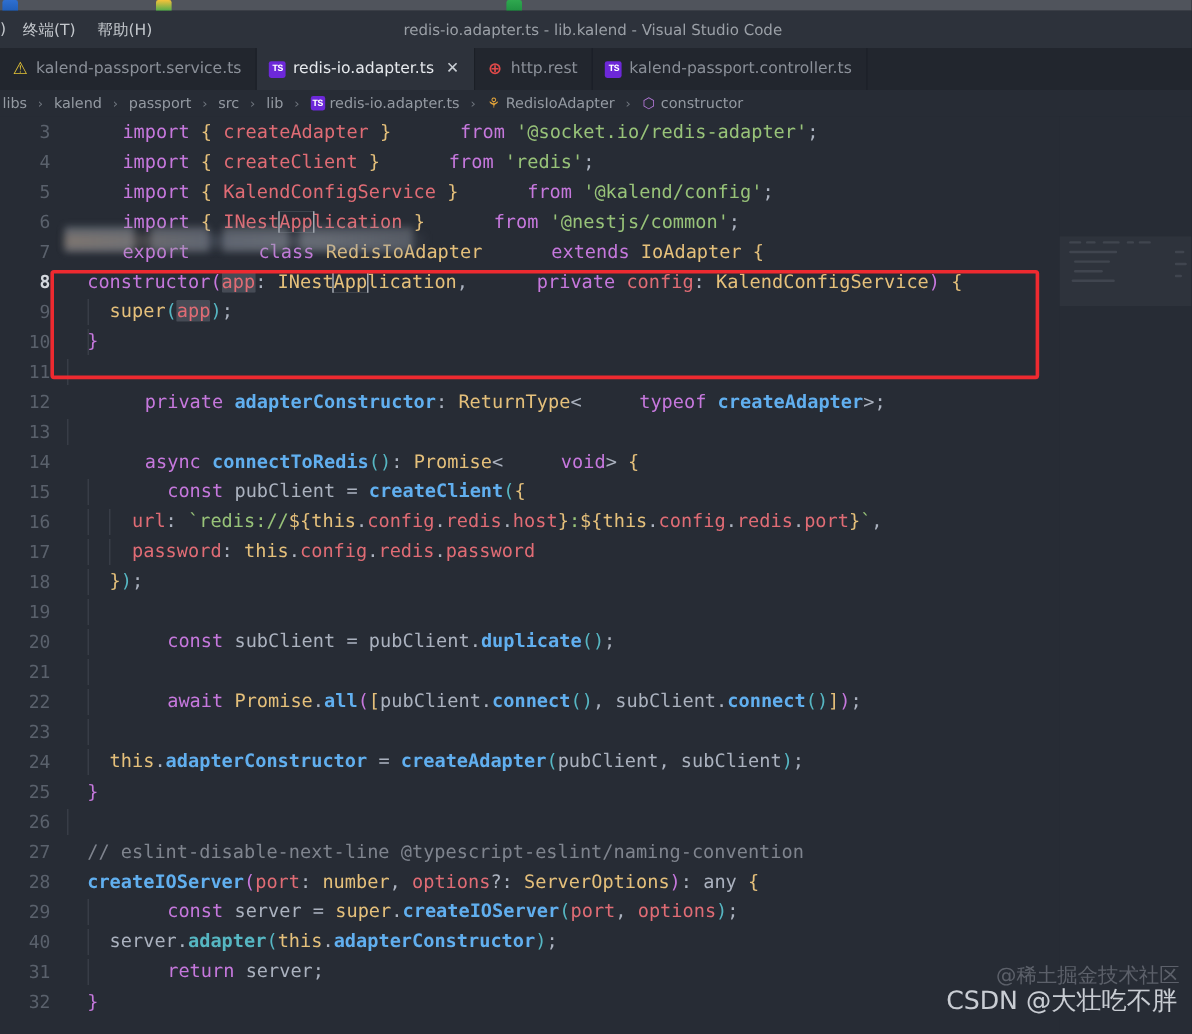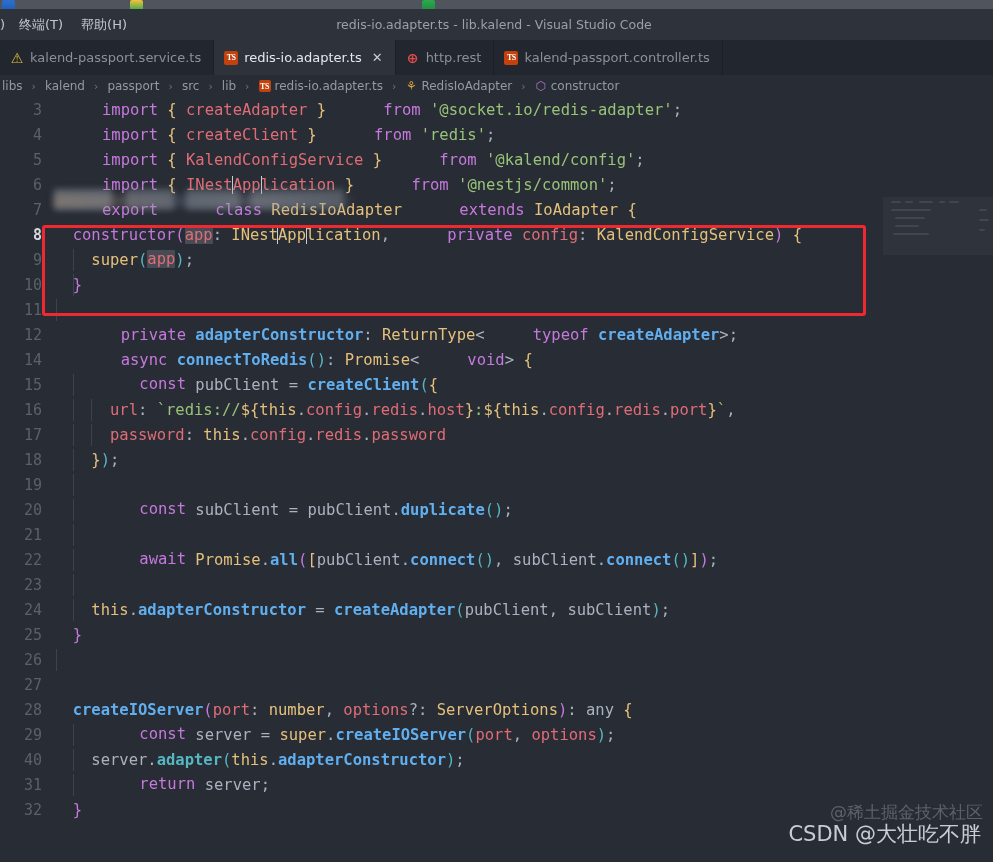--- a/index.html
+++ b/index.html
@@ -112,23 +112,23 @@
     width: 14px; height: 14px;
     flex: 0 0 auto;
     display: flex;
     align-items: center;
     justify-content: center;
     font-size: 8px;
     font-weight: bold;
     border-radius: 2px;
   }
   .icon-ts {
-    background: #c2410c;
+    background: #6d28d9;
     color: #fff;
-    font-family: Liberation Serif, serif;
+    font-family: Liberation Mono, monospace;
     letter-spacing: -0.5px;
   }
   .icon-warn {
     color: #e2c237;
     font-size: 14px;
     background: none;
   }
   .icon-globe {
     color: #e14a4a;
     font-size: 14px;
@@ -456,20 +456,24 @@
       <div class="line">
         <span class="ln">11</span>
         <span class="code"><span class="indent-guide" style="margin-left:2px;"></span></span>
       </div>
 
       <div class="line">
         <span class="ln">12</span>
         <span class="code"><span class="t-plain">  </span><span class="t-kw">private</span><span class="t-plain"> </span><span class="t-fn">adapterConstructor</span><span class="t-punc">: </span><span class="t-type">ReturnType</span><span class="t-punc">&lt;</span><span class="t-kw">typeof</span><span class="t-plain"> </span><span class="t-fn">createAdapter</span><span class="t-punc">&gt;;</span></span>
       </div>
 
+      <div class="line">
+        <span class="ln">13</span>
+        <span class="code"><span class="indent-guide" style="margin-left:2px;"></span></span>
+      </div>
 
       <div class="line">
         <span class="ln">14</span>
         <span class="code"><span class="t-plain">  </span><span class="t-kw">async</span><span class="t-plain"> </span><span class="t-fn">connectToRedis</span><span class="t-cyan">()</span><span class="t-punc">: </span><span class="t-type">Promise</span><span class="t-punc">&lt;</span><span class="t-kw">void</span><span class="t-punc">&gt;</span><span class="t-plain"> </span><span class="t-brace-y">{</span></span>
       </div>
 
       <div class="line">
         <span class="ln">15</span>
         <span class="code"><span class="t-plain">  </span><span class="indent-guide"></span><span class="t-plain">  </span><span class="t-kw">const</span><span class="t-plain"> </span><span class="t-var" style="color:#abb2bf;">pubClient</span><span class="t-plain"> </span><span class="t-punc">=</span><span class="t-plain"> </span><span class="t-fn">createClient</span><span class="t-cyan">(</span><span class="t-brace-y">{</span></span>
       </div>
@@ -524,21 +528,21 @@
         <span class="code"><span class="t-plain">  </span><span class="t-brace-y" style="color:#c678dd;">}</span></span>
       </div>
 
       <div class="line">
         <span class="ln">26</span>
         <span class="code"><span class="indent-guide" style="margin-left:2px;"></span></span>
       </div>
 
       <div class="line">
         <span class="ln">27</span>
-        <span class="code"><span class="t-plain">  </span></span>
+        <span class="code"><span class="t-plain">  </span><span class="t-comment">// eslint-disable-next-line @typescript-eslint/naming-convention</span></span>
       </div>
 
       <div class="line">
         <span class="ln">28</span>
         <span class="code"><span class="t-plain">  </span><span class="t-fn">createIOServer</span><span class="t-brace-p">(</span><span class="t-var">port</span><span class="t-punc">: </span><span class="t-type">number</span><span class="t-punc">, </span><span class="t-var">options</span><span class="t-punc">?: </span><span class="t-type">ServerOptions</span><span class="t-brace-p">)</span><span class="t-punc">: </span><span class="t-type" style="color:#abb2bf;">any</span><span class="t-plain"> </span><span class="t-brace-y">{</span></span>
       </div>
 
       <div class="line">
         <span class="ln">29</span>
         <span class="code"><span class="t-plain">  </span><span class="indent-guide"></span><span class="t-plain">  </span><span class="t-kw">const</span><span class="t-plain"> </span><span class="t-plain">server</span><span class="t-plain"> </span><span class="t-punc">=</span><span class="t-plain"> </span><span class="t-type">super</span><span class="t-punc">.</span><span class="t-fn">createIOServer</span><span class="t-cyan">(</span><span class="t-var">port</span><span class="t-punc">, </span><span class="t-var">options</span><span class="t-cyan">)</span><span class="t-punc">;</span></span>

